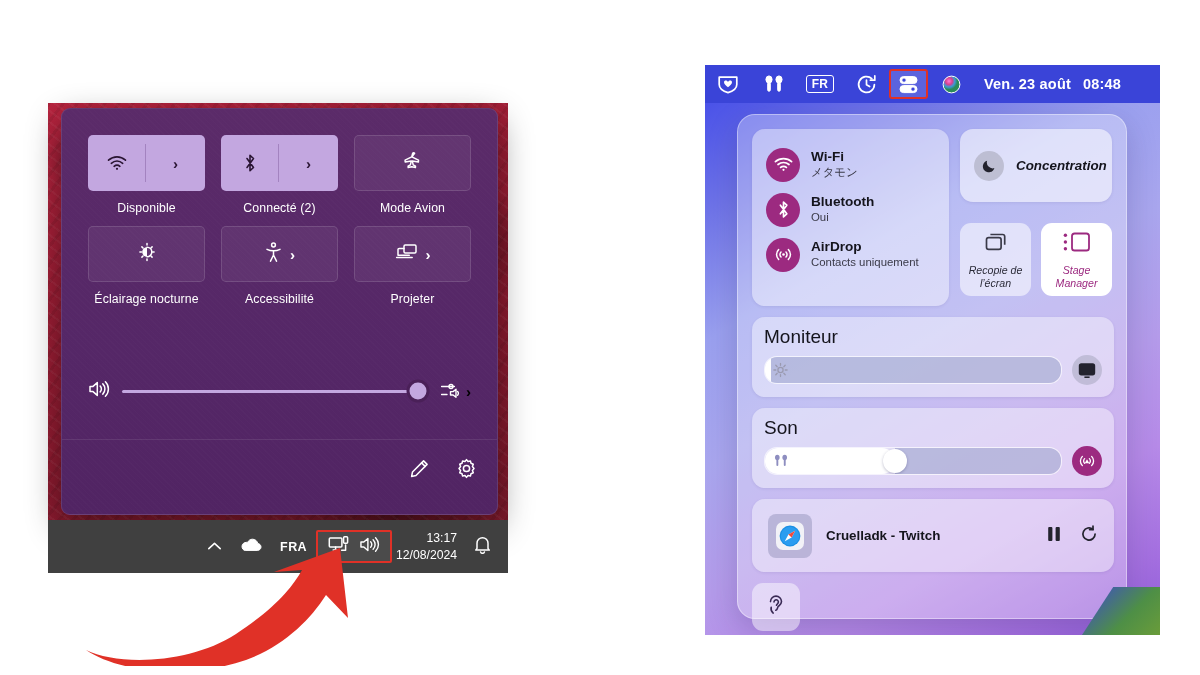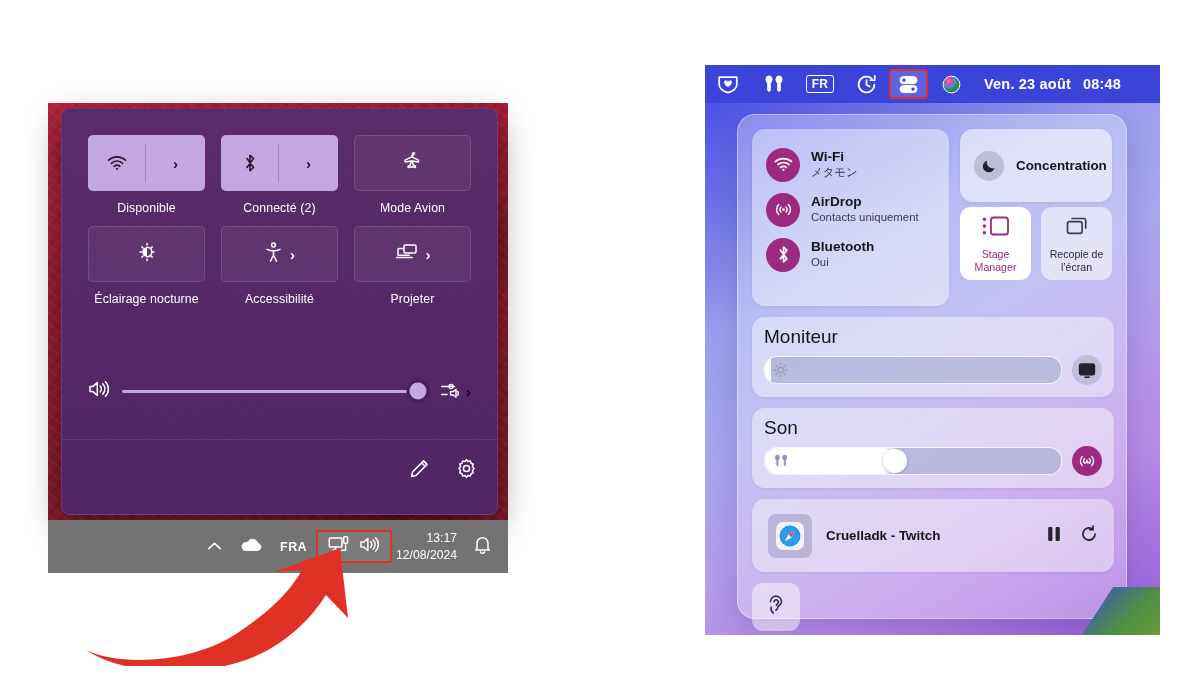--- a/index.html
+++ b/index.html
@@ -96,21 +96,21 @@
     position:absolute;left:0;right:0;top:330px;height:1px;background:rgba(255,255,255,.09);
   }
   .qs-footer{
     position:absolute;right:20px;top:349px;display:flex;align-items:center;gap:26px;
   }
   .qs-footer svg{stroke:#fff;}
 
   
   #win-taskbar{
     position:absolute;left:0;bottom:0;width:460px;height:53px;
-    background:#737373;
+    background:#404040;
     display:flex;align-items:center;justify-content:flex-end;
     padding-right:8px;box-sizing:border-box;gap:0;
   }
   .tb-item{
     height:40px;display:flex;align-items:center;justify-content:center;
     padding:0 9px;color:#fff;
   }
   .tb-item svg{stroke:#fff;}
   .tb-lang{font-size:12.5px;font-weight:bold;letter-spacing:.4px;}
   .tb-clock{
@@ -191,21 +191,21 @@
   .cc-disc{
     width:34px;height:34px;border-radius:50%;
     background:#9c2a80;display:flex;align-items:center;justify-content:center;
     flex:0 0 34px;
   }
   .cc-disc svg{stroke:#fff;fill:none;}
   .cc-conn-txt{display:flex;flex-direction:column;line-height:1.18;}
   .cc-conn-title{font-size:13.6px;font-weight:bold;color:#14141c;}
   .cc-conn-sub{font-size:11.4px;color:#3a3a48;margin-top:1px;}
 
-  .cc-rightcol{display:flex;flex-direction:column;gap:5px;width:152px;}
+  .cc-rightcol{display:flex;flex-direction:column;gap:21px;width:152px;font-style:italic;}
   #cc-focus{
     height:73px;display:flex;align-items:center;gap:12px;padding-left:14px;
     box-sizing:border-box;background:rgba(255,255,255,.55);
   }
   .cc-focus-disc{
     width:30px;height:30px;border-radius:50%;background:rgba(150,150,165,.45);
     display:flex;align-items:center;justify-content:center;flex:0 0 30px;
   }
   .cc-focus-label{font-size:13.4px;font-weight:bold;color:#14141c;}
 
@@ -535,79 +535,79 @@
               </svg>
             </div>
             <div class="cc-conn-txt">
               <span class="cc-conn-title">Wi-Fi</span>
               <span class="cc-conn-sub">メタモン</span>
             </div>
           </div>
 
           <div class="cc-conn-item">
             <div class="cc-disc">
+              <svg width="13" height="19" viewBox="0 0 13 19" stroke-width="1.7" stroke-linejoin="round" stroke-linecap="round">
+                <path d="M3.4 5.2L9.8 13.8 6.5 16.9V2.1l3.3 3.1L3.4 13.8"></path>
+              </svg>
+            </div>
+            <div class="cc-conn-txt">
+              <span class="cc-conn-title">Bluetooth</span>
+              <span class="cc-conn-sub">Oui</span>
+            </div>
+          </div>
+
+          <div class="cc-conn-item">
+            <div class="cc-disc">
               <svg width="19" height="19" viewBox="0 0 19 19" stroke-width="1.5" stroke-linecap="round">
                 <path d="M4.6 14.4a6.9 6.9 0 010-9.8M14.4 4.6a6.9 6.9 0 010 9.8"></path>
                 <path d="M7 12a3.5 3.5 0 010-5M12 7a3.5 3.5 0 010 5"></path>
                 <circle cx="9.5" cy="9.5" r="1.3" fill="#fff" stroke="none"></circle>
               </svg>
             </div>
             <div class="cc-conn-txt">
               <span class="cc-conn-title">AirDrop</span>
               <span class="cc-conn-sub">Contacts uniquement</span>
             </div>
           </div>
 
-          <div class="cc-conn-item">
-            <div class="cc-disc">
-              <svg width="13" height="19" viewBox="0 0 13 19" stroke-width="1.7" stroke-linejoin="round" stroke-linecap="round">
-                <path d="M3.4 5.2L9.8 13.8 6.5 16.9V2.1l3.3 3.1L3.4 13.8"></path>
-              </svg>
-            </div>
-            <div class="cc-conn-txt">
-              <span class="cc-conn-title">Bluetooth</span>
-              <span class="cc-conn-sub">Oui</span>
-            </div>
-          </div>
-
         </div>
 
         <div class="cc-rightcol">
 
           <div class="cc-module" id="cc-focus">
             <div class="cc-focus-disc">
               <svg width="16" height="16" viewBox="0 0 16 16" fill="#23232e" stroke="none">
                 <path d="M13.4 10.1A5.9 5.9 0 016.1 2.7a5.9 5.9 0 107.3 7.4z"></path>
               </svg>
             </div>
             <span class="cc-focus-label">Concentration</span>
           </div>
 
           <div class="cc-tilerow">
+
+            <div class="cc-tile inactive">
+              <span>
+                <svg width="28" height="24" viewBox="0 0 28 24" fill="none" stroke="#3a3a48" stroke-width="1.7" stroke-linejoin="round">
+                  <path d="M8.4 4.5h12.2c1.2 0 2.1.9 2.1 2.1v8.2"></path>
+                  <rect x="4.5" y="7.6" width="14.6" height="11.8" rx="2.2"></rect>
+                </svg>
+              </span>
+              <span class="cc-tile-label">Recopie de l’écran</span>
+            </div>
 
             <div class="cc-tile active">
               <span>
                 <svg width="30" height="24" viewBox="0 0 30 24" fill="none" stroke="#9c2a80" stroke-width="1.8">
                   <rect x="10" y="3.5" width="17" height="17" rx="2.6"></rect>
                   <circle cx="3.4" cy="5.2" r="1.7" fill="#9c2a80" stroke="none"></circle>
                   <circle cx="3.4" cy="12" r="1.7" fill="#9c2a80" stroke="none"></circle>
                   <circle cx="3.4" cy="18.8" r="1.7" fill="#9c2a80" stroke="none"></circle>
                 </svg>
               </span>
               <span class="cc-tile-label">Stage Manager</span>
-            </div>
-
-            <div class="cc-tile inactive">
-              <span>
-                <svg width="28" height="24" viewBox="0 0 28 24" fill="none" stroke="#3a3a48" stroke-width="1.7" stroke-linejoin="round">
-                  <path d="M8.4 4.5h12.2c1.2 0 2.1.9 2.1 2.1v8.2"></path>
-                  <rect x="4.5" y="7.6" width="14.6" height="11.8" rx="2.2"></rect>
-                </svg>
-              </span>
-              <span class="cc-tile-label">Recopie de l’écran</span>
             </div>
 
           </div>
         </div>
       </div>
 
       <div class="cc-module cc-slider-mod">
         <div class="cc-slider-title">Moniteur</div>
         <div class="cc-slider-line">
           <div class="cc-slider">

